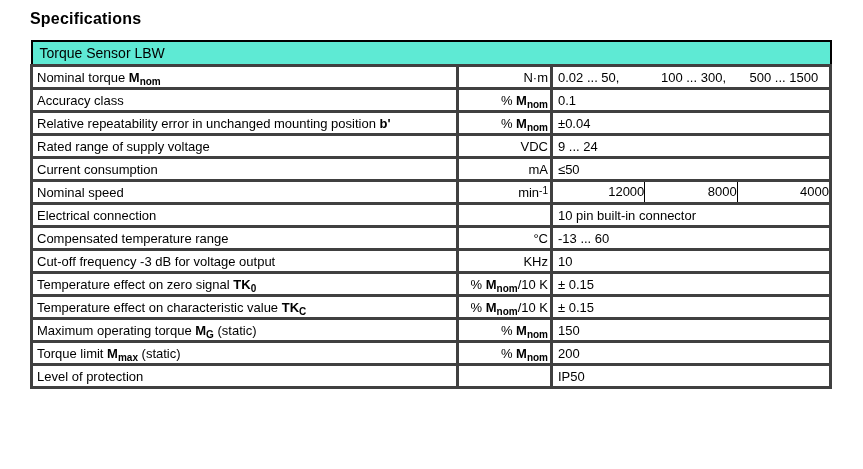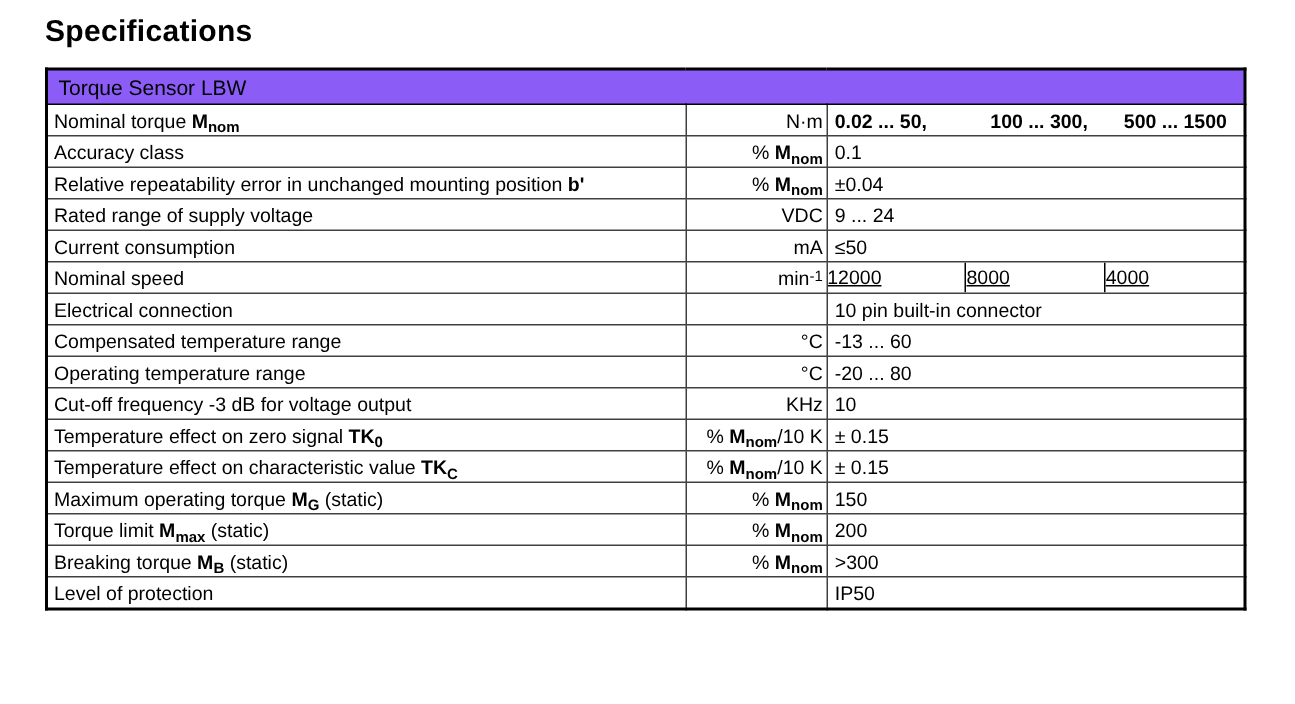--- a/index.html
+++ b/index.html
@@ -4,83 +4,83 @@
 <style>
   html, body { margin: 0; padding: 0; }
   body {
     width: 863px; height: 469px;
     background: #ffffff;
     color: #000000;
     font-family: "Liberation Sans", sans-serif;
     overflow: hidden;
   }
   .page-title {
-    font-size: 20px;
+    font-size: 16px;
     font-weight: bold;
     margin: 10px 0 12px 30px;
     letter-spacing: 0.2px;
   }
   table.spec {
     border-collapse: collapse;
     table-layout: fixed;
     margin-left: 30px;
     width: 799px;
     border: 2px solid #000;
   }
   th.header-cell {
     border: 1px solid #000;
     font-weight: normal;
     font-size: 14px;
     text-align: left;
     padding: 3px 0 3px 7px;
     height: 16px;
   }
   td {
-    border: 1px solid #404040;
+    border: 3px solid #404040;
     font-size: 13px;
     height: 20px;
     padding: 0 4px;
     white-space: nowrap;
     overflow: hidden;
   }
   td.c-label { padding-left: 4px; }
   td.c-unit  { text-align: right; padding: 0 2px; }
   td.c-value { padding-left: 5px; }
   td.nopad   { padding: 0; }
   .split3, .cells3 {
     display: flex;
     width: 100%; height: 100%;
     align-items: center;
   }
-  .split3 > div { flex: 1; text-align: center; font-weight: bold; }
+  .split3 > div { flex: 1; text-align: center; }
   .split3 > div:first-child { text-align: left; padding-left: 5px; }
   .cells3 > div {
-    flex: 1; text-align: left;
+    flex: 1; text-align: right;
     border-left: 1px solid #000;
-    height: 100%; line-height: 20px; text-decoration: underline;
+    height: 100%; line-height: 20px;
   }
   .cells3 > div:first-child { border-left: none; }
   sub { font-size: 10px; vertical-align: -3px; line-height: 0; }
   sup { font-size: 10px; vertical-align: 3px; line-height: 0; }
   .b { font-weight: bold; }
 </style>
 </head>
 <body>
 
 <div class="page-title">Specifications</div>
 
 <table class="spec">
   <colgroup>
     <col style="width:426px">
     <col style="width:94px">
     <col style="width:279px">
   </colgroup>
   <thead>
     <tr>
-      <th class="header-cell" colspan="3" style="background: #8b5cf6;">Torque Sensor LBW</th>
+      <th class="header-cell" colspan="3" style="background: #5eead4;">Torque Sensor LBW</th>
     </tr>
   </thead>
   <tbody>
       <tr>
         <td class="c-label">Nominal torque <span class="b">M</span><sub class="b">nom</sub></td>
         <td class="c-unit">N·m</td>
         <td class="c-value nopad">
           <div class="split3">
             <div>0.02 ... 50,</div>
             <div>100 ... 300,</div>
@@ -123,25 +123,20 @@
         <td class="c-label">Electrical connection</td>
         <td class="c-unit"></td>
         <td class="c-value">10 pin built-in connector</td>
       </tr>
       <tr>
         <td class="c-label">Compensated temperature range</td>
         <td class="c-unit">°C</td>
         <td class="c-value">-13 ... 60</td>
       </tr>
       <tr>
-        <td class="c-label">Operating temperature range</td>
-        <td class="c-unit">°C</td>
-        <td class="c-value">-20 ... 80</td>
-      </tr>
-      <tr>
         <td class="c-label">Cut-off frequency -3 dB for voltage output</td>
         <td class="c-unit">KHz</td>
         <td class="c-value">10</td>
       </tr>
       <tr>
         <td class="c-label">Temperature effect on zero signal <span class="b">TK</span><sub class="b">0</sub></td>
         <td class="c-unit">% <span class="b">M</span><sub class="b">nom</sub>/10 K</td>
         <td class="c-value">± 0.15</td>
       </tr>
       <tr>
@@ -153,23 +148,18 @@
         <td class="c-label">Maximum operating torque <span class="b">M</span><sub class="b">G</sub> (static)</td>
         <td class="c-unit">% <span class="b">M</span><sub class="b">nom</sub></td>
         <td class="c-value">150</td>
       </tr>
       <tr>
         <td class="c-label">Torque limit <span class="b">M</span><sub class="b">max</sub> (static)</td>
         <td class="c-unit">% <span class="b">M</span><sub class="b">nom</sub></td>
         <td class="c-value">200</td>
       </tr>
       <tr>
-        <td class="c-label">Breaking torque <span class="b">M</span><sub class="b">B</sub> (static)</td>
-        <td class="c-unit">% <span class="b">M</span><sub class="b">nom</sub></td>
-        <td class="c-value">&gt;300</td>
-      </tr>
-      <tr>
         <td class="c-label">Level of protection</td>
         <td class="c-unit"></td>
         <td class="c-value">IP50</td>
       </tr>
     </tbody>
 </table>
 
 </body></html>

